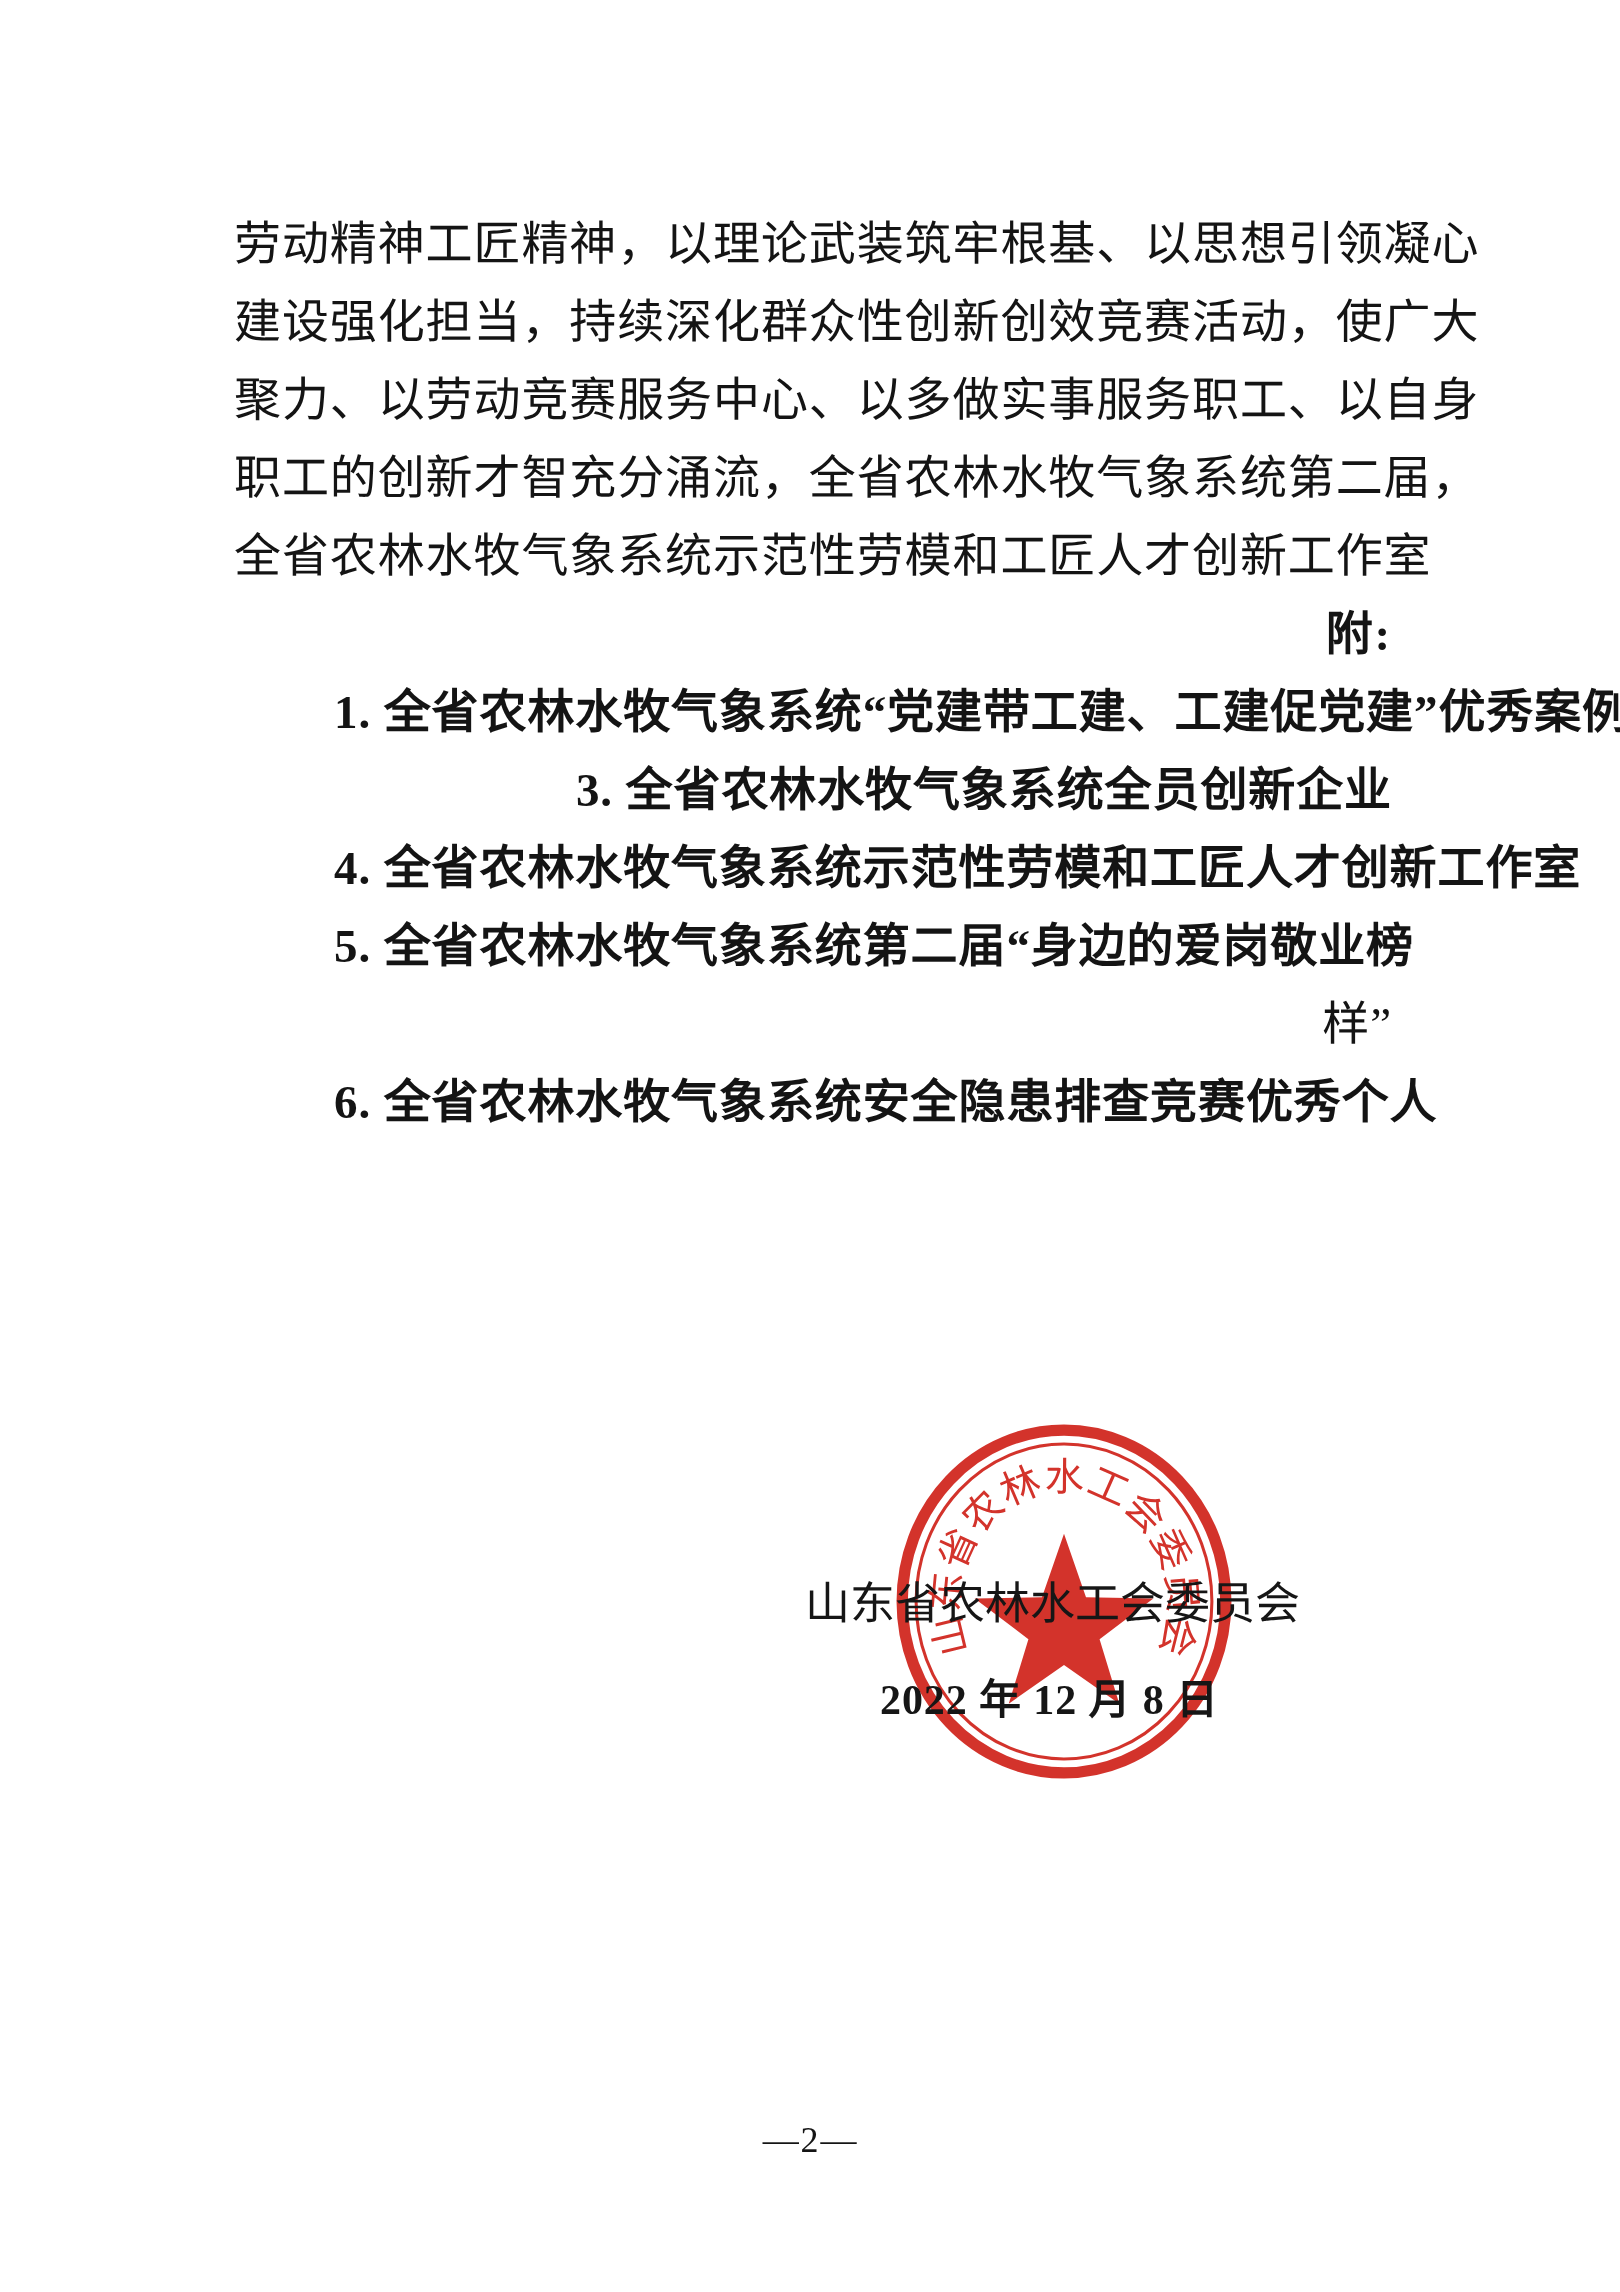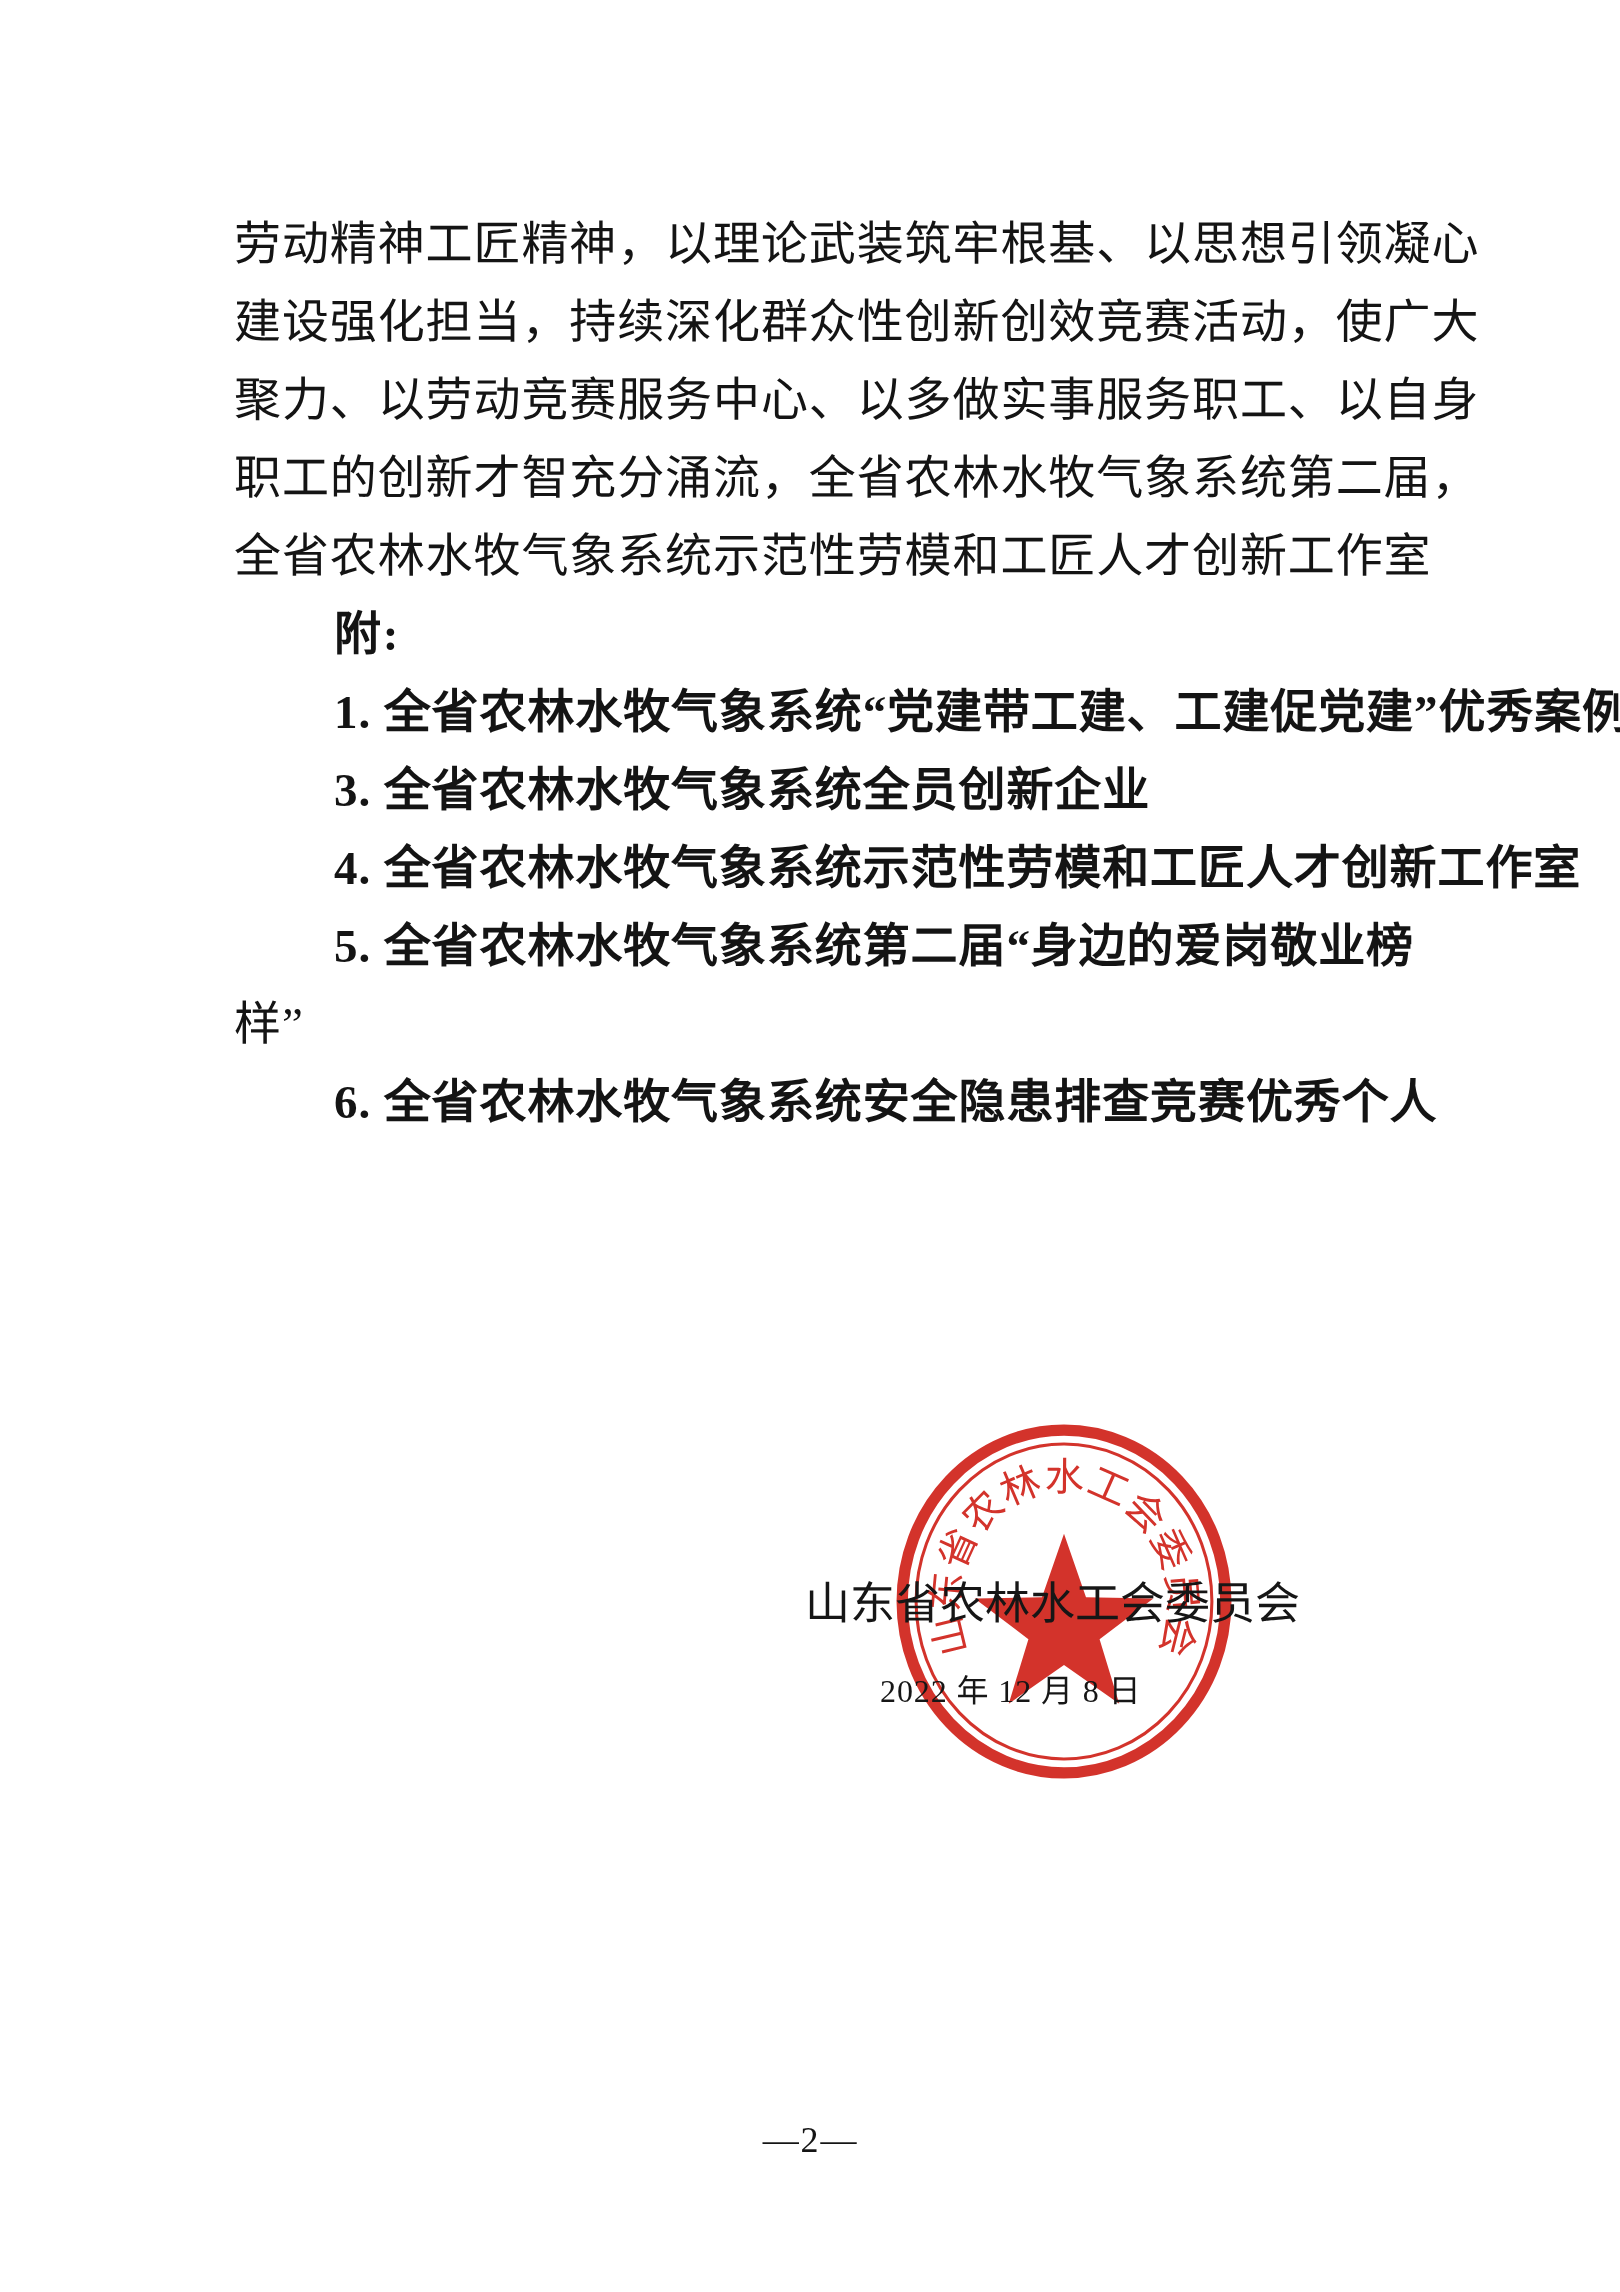--- a/index.html
+++ b/index.html
@@ -17,20 +17,21 @@
   
   .text-flow {
     position: absolute;
     left: 234px;
     top: 205px;
     width: 1158px;
     font-size: 47px;
     line-height: 78px;
     color: #141414;
     letter-spacing: 0.9px;
+    text-align: right;
   }
   .line { height: 78px; white-space: nowrap; }
   .line.indent { padding-left: 100px; font-weight: bold; }
   .line.attachment { font-weight: bold; letter-spacing: 1.8px; }
 
   
   .stamp {
     position: absolute;
     left: 890px;
     top: 1417px;
@@ -48,25 +49,26 @@
     font-size: 45px;
     color: #161616;
     white-space: nowrap;
     z-index: 2;
     letter-spacing: 0px;
   }
   .sig-date {
     position: absolute;
     left: 880px;
     top: 1665px;
-    font-size: 32px;
+    font-size: 42px;
     color: #161616;
     white-space: nowrap;
     z-index: 2;
     letter-spacing: 0.9px;
+    font-weight: bold;
   }
 
   
   .footer {
     position: absolute;
     left: 0;
     top: 2119px;
     width: 100%;
     text-align: center;
     font-size: 36px;

